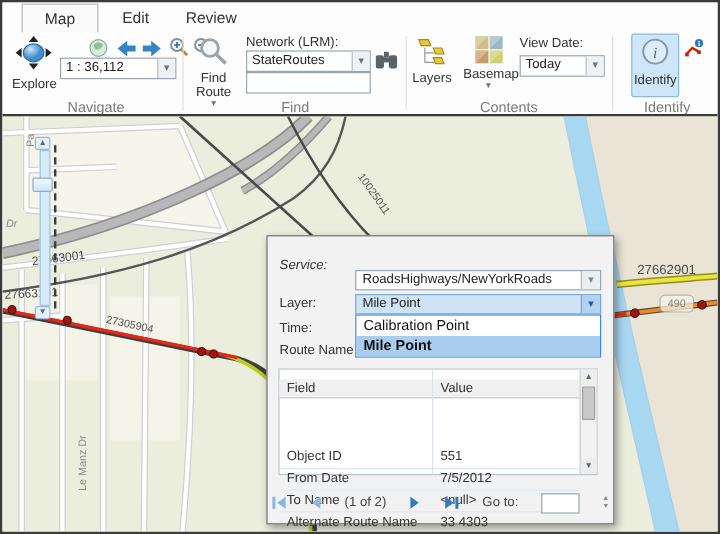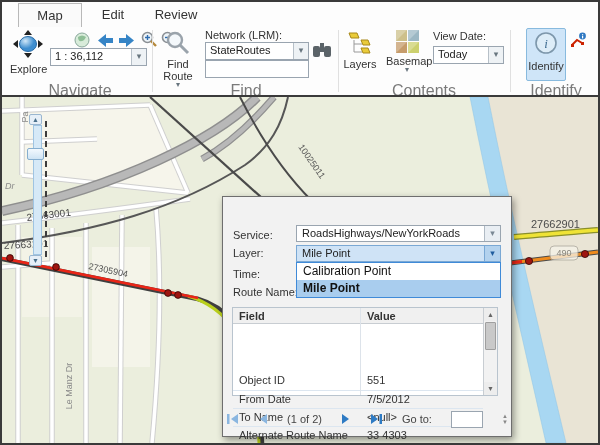--- a/index.html
+++ b/index.html
@@ -3,21 +3,21 @@
 <meta charset="utf-8">
 <style>
   html,body{margin:0;padding:0;background:#dcdcdc;font-family:"Liberation Sans",sans-serif;}
   #app{position:relative;width:600px;height:445px;border:2px solid #3a3a3a;box-sizing:border-box;background:#fff;overflow:hidden;}
 
   
   .ribbon{position:absolute;top:0;left:0;right:0;height:93px;background:#fdfdfd;}
   .tab{position:absolute;top:1px;height:24px;line-height:24px;text-align:center;font-size:13px;color:#333;cursor:default;}
   .tab.active{background:#fafafa;border:1px solid #b9b9b9;border-bottom:none;box-sizing:border-box;}
   .vsep{position:absolute;top:28px;height:62px;width:1px;background:#e0e0e0;}
-  .grouplabel{position:absolute;top:80px;font-size:16px;color:#7a7a7a;text-align:center;}
+  .grouplabel{position:absolute;top:80px;font-size:12px;color:#7a7a7a;text-align:center;}
   .rlabel{position:absolute;font-size:11px;color:#333;}
   .combo{position:absolute;height:18px;background:#fff;border:1px solid #9aa5b0;font-size:11px;color:#222;line-height:15px;padding-left:4px;box-sizing:border-box;}
   .combo .arrowbtn{position:absolute;right:0;top:0;width:14px;height:100%;background:#eef2f5;border-left:1px solid #b7c0c8;color:#68767f;text-align:center;font-size:9px;line-height:15px;}
   .btncol{position:absolute;text-align:center;font-size:11px;color:#333;}
   .tinyarrow{font-size:8px;color:#68767f;line-height:6px;}
 
   
   .map{position:absolute;top:93px;left:0;right:0;bottom:0;border-top:2px solid #3a3a3a;background:#ebeedd;}
 
   
@@ -34,21 +34,21 @@
   .dlg-label{position:absolute;font-size:11px;color:#333;}
   .dcombo{position:absolute;left:73px;width:205px;height:17px;background:#fff;border:1px solid #9aa5b0;font-size:11px;color:#222;line-height:15px;padding-left:5px;box-sizing:border-box;}
   .dcombo .arrowbtn{position:absolute;right:0;top:0;width:15px;height:100%;background:#e9eef3;border-left:1px solid #b0bac4;color:#7a8894;text-align:center;font-size:9px;line-height:15px;}
   .dcombo.blue{background:#cfe3f6;border-color:#7aa8d4;}
   .dcombo.blue .arrowbtn{background:#b3d2ee;border-left-color:#7aa8d4;color:#1f5c9e;}
   .droplist{position:absolute;left:73px;top:65px;width:205px;background:#fff;border:1px solid #3f8ad8;box-sizing:border-box;z-index:5;}
   .droplist .item{height:17px;line-height:17px;font-size:12px;color:#111;padding-left:6px;}
   .droplist .item.sel{font-weight:bold;background:#a9cdee;}
 
   .dtable{position:absolute;left:9px;top:110px;width:266px;height:89px;background:#fff;border:1px solid #b9c4ce;box-sizing:border-box;font-size:11px;color:#333;}
-  .thead{position:absolute;left:0;top:0;right:0;height:16px;background:#f0f0f0;border-bottom:1px solid #c8cdd2;font-weight:bold;box-sizing:border-box;}
+  .thead{position:absolute;left:0;top:8px;right:0;height:16px;background:#f0f0f0;border-bottom:1px solid #c8cdd2;font-weight:normal;box-sizing:border-box;}
   .trow{position:absolute;left:0;width:250px;height:18px;border-top:1px solid #dce6f0;box-sizing:border-box;margin-top:48px;}
   .tc1{position:absolute;left:6px;top:2px;}
   .tc2{position:absolute;left:134px;top:2px;}
   .tcol{position:absolute;left:127px;top:0;bottom:0;width:1px;background:#dde3ea;}
   .scroll{position:absolute;right:0;top:0;bottom:0;width:14px;background:#f2f2f2;border-left:1px solid #c8cdd2;box-sizing:border-box;}
   .scroll .sa{position:absolute;left:0;right:0;height:13px;text-align:center;font-size:7px;color:#666;line-height:13px;background:#ededed;}
   .scroll .thm{position:absolute;left:1px;right:1px;top:14px;height:26px;background:#c9c9c9;border:1px solid #9f9f9f;border-radius:1px;}
 
   .pager{position:absolute;left:0;right:0;top:211px;height:22px;display:flex;align-items:center;justify-content:center;gap:19px;font-size:11px;color:#444;}
   .goto-input{width:32px;height:17px;border:1px solid #9aa5b0;background:#fff;box-sizing:border-box;font-size:11px;}
@@ -267,21 +267,21 @@
   <div class="zslider">
     <div class="ticks"></div>
     <div class="sbtn" style="left:27px;top:112px;">▲</div>
     <div class="track"></div>
     <div class="thumb"></div>
     <div class="sbtn" style="left:27px;top:253px;">▼</div>
   </div>
 
   <div class="dialog">
 
-    <div class="dlg-label" style="left:10px;top:32px;">Service:</div>
+    <div class="dlg-label" style="left:10px;top:18px;font-style:italic;">Service:</div>
     <div class="dcombo" style="top:28px;">
       <span>RoadsHighways/NewYorkRoads</span>
       <span class="arrowbtn">▾</span>
     </div>
 
     <div class="dlg-label" style="left:10px;top:50px;">Layer:</div>
     <div class="dcombo blue" style="top:48px;">
       <span>Mile Point</span>
       <span class="arrowbtn">▾</span>
     </div>

